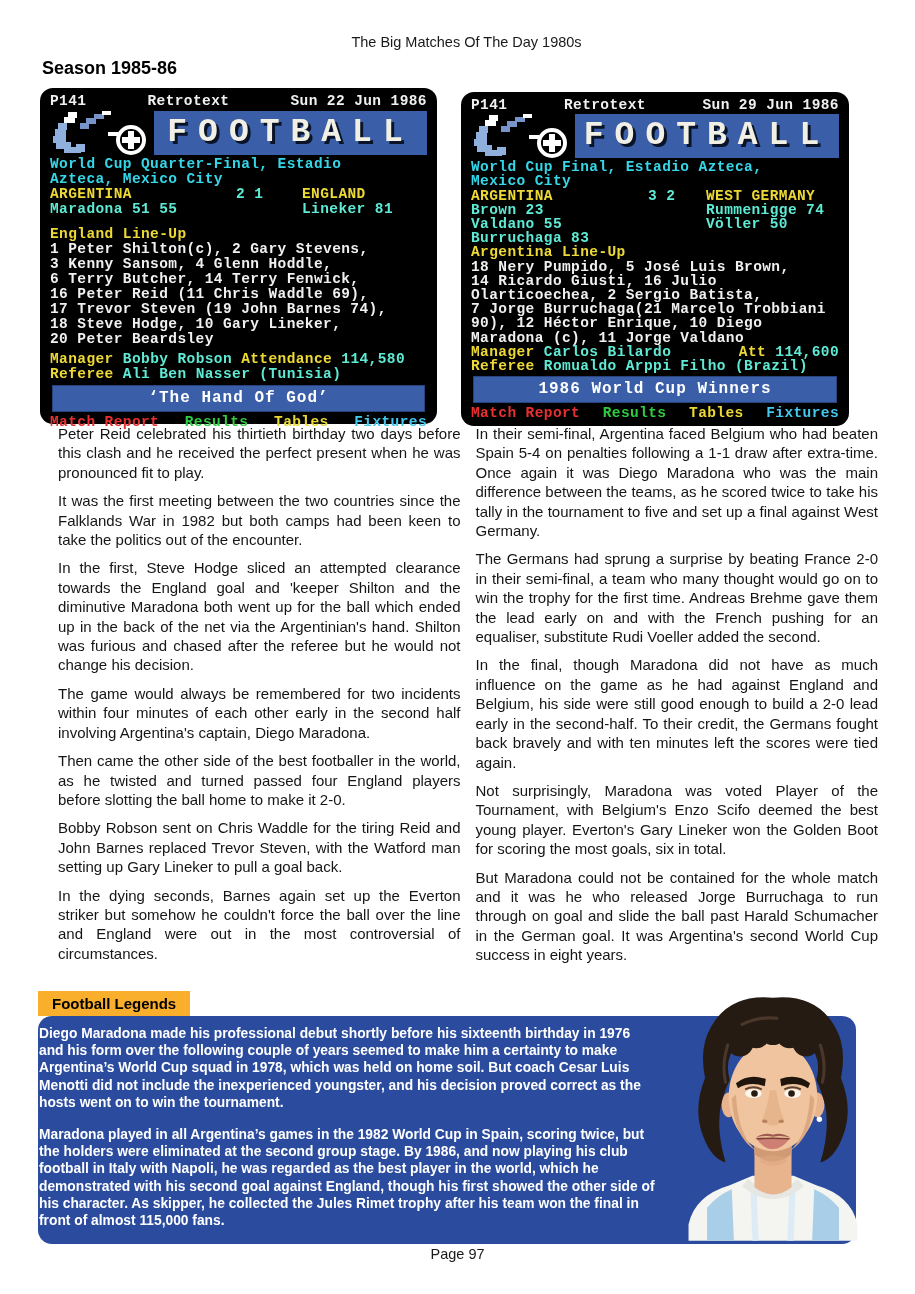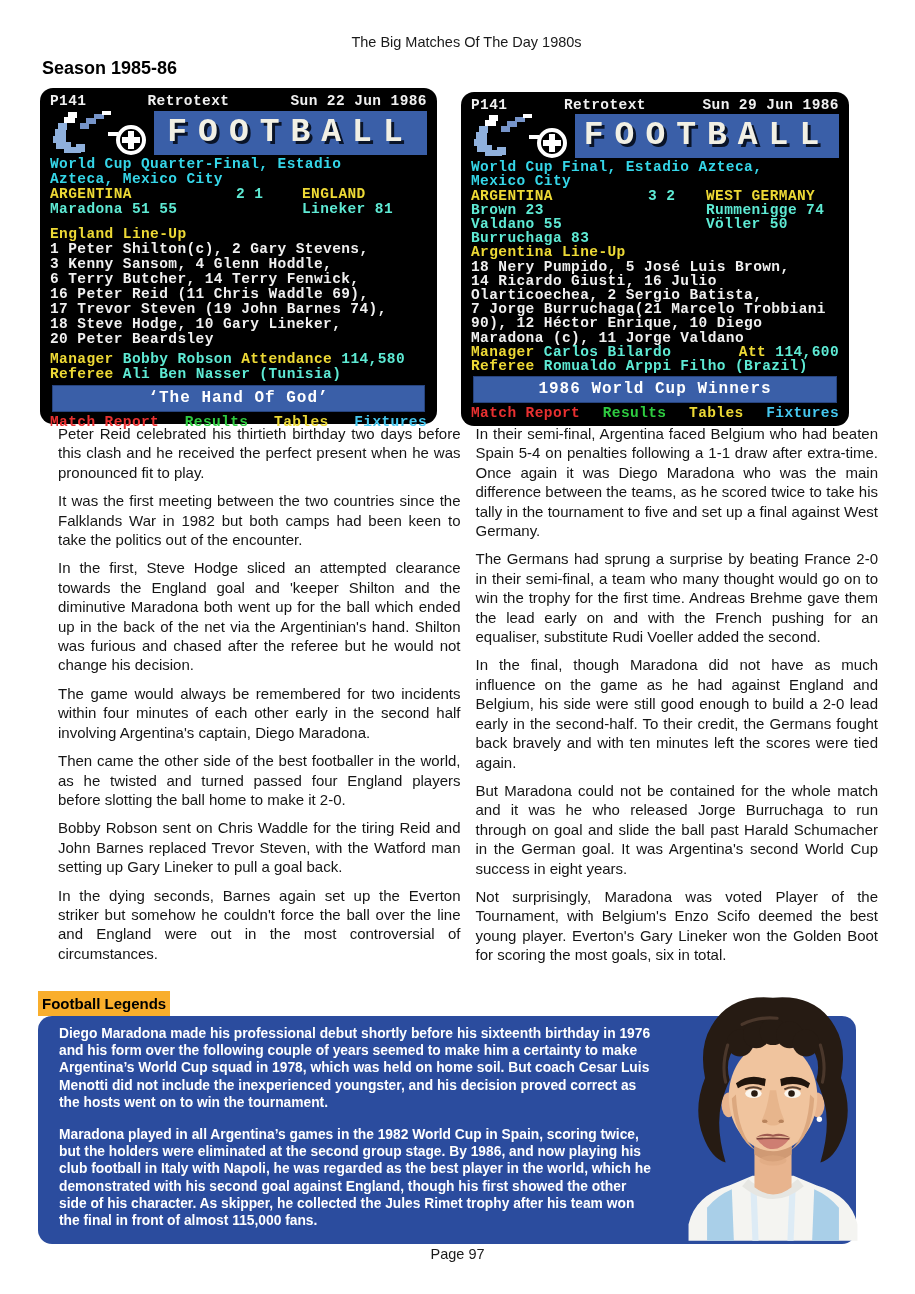--- a/index.html
+++ b/index.html
@@ -40,24 +40,24 @@
            font-size:16px;line-height:25px;height:25px;text-align:center;letter-spacing:1px;}
   .tt-nav{display:flex;justify-content:space-between;margin-top:1px;}
 
   
   .article{position:absolute;top:424px;left:40px;width:820px;display:flex;gap:15px;margin-left:18px;}
   .col{flex:1;}
   .col p{margin:0 0 9px 0;font-size:15px;line-height:19.4px;text-align:justify;color:#151515;}
 
   
   .legends-tab{position:absolute;top:991px;left:38px;height:25px;line-height:25px;
-               padding:0 4px;background:#F9AE2C;color:#000;font-weight:bold;font-size:15px;}
+               padding:0 14px;background:#F9AE2C;color:#000;font-weight:bold;font-size:15px;}
   .legends-panel{position:absolute;top:1016px;left:38px;width:818px;height:228px;
                  background:#2B4C9E;border-radius:14px;box-sizing:border-box;
-                 padding:9px 200px 9px 21px;}
+                 padding:9px 200px 9px 1px;}
   .legends-panel p{margin:0 0 15px 0;color:#FFFFFF;font-weight:bold;
                    font-size:13.8px;line-height:17.2px;}
   .portrait{position:absolute;top:983px;left:670px;width:206px;height:258px;}
 
   .page-num{position:absolute;top:1246px;left:0;width:100%;text-align:center;font-size:14.5px;color:#1a1a1a;}
 </style>
 </head>
 <body>
 
 <div class="page">
@@ -209,22 +209,22 @@
       <p>In the first, Steve Hodge sliced an attempted clearance towards the England goal and 'keeper Shilton and the diminutive Maradona both went up for the ball which ended up in the back of the net via the Argentinian's hand. Shilton was furious and chased after the referee but he would not change his decision.</p>
       <p>The game would always be remembered for two incidents within four minutes of each other early in the second half involving Argentina's captain, Diego Maradona.</p>
       <p>Then came the other side of the best footballer in the world, as he twisted and turned passed four England players before slotting the ball home to make it 2-0.</p>
       <p>Bobby Robson sent on Chris Waddle for the tiring Reid and John Barnes replaced Trevor Steven, with the Watford man setting up Gary Lineker to pull a goal back.</p>
       <p>In the dying seconds, Barnes again set up the Everton striker but somehow he couldn't force the ball over the line and England were out in the most controversial of circumstances.</p>
     </div>
     <div class="col">
       <p>In their semi-final, Argentina faced Belgium who had beaten Spain 5-4 on penalties following a 1-1 draw after extra-time. Once again it was Diego Maradona who was the main difference between the teams, as he scored twice to take his tally in the tournament to five and set up a final against West Germany.</p>
       <p>The Germans had sprung a surprise by beating France 2-0 in their semi-final, a team who many thought would go on to win the trophy for the first time. Andreas Brehme gave them the lead early on and with the French pushing for an equaliser, substitute Rudi Voeller added the second.</p>
       <p>In the final, though Maradona did not have as much influence on the game as he had against England and Belgium, his side were still good enough to build a 2-0 lead early in the second-half. To their credit, the Germans fought back bravely and with ten minutes left the scores were tied again.</p>
+      <p>Not surprisingly, Maradona was voted Player of the Tournament, with Belgium's Enzo Scifo deemed the best young player. Everton's Gary Lineker won the Golden Boot for scoring the most goals, six in total.</p>
       <p>But Maradona could not be contained for the whole match and it was he who released Jorge Burruchaga to run through on goal and slide the ball past Harald Schumacher in the German goal. It was Argentina's second World Cup success in eight years.</p>
-      <p>Not surprisingly, Maradona was voted Player of the Tournament, with Belgium's Enzo Scifo deemed the best young player. Everton's Gary Lineker won the Golden Boot for scoring the most goals, six in total.</p>
     </div>
   </div>
 
   <div class="legends-tab">Football Legends</div>
   <div class="legends-panel">
     <p>Diego Maradona made his professional debut shortly before his sixteenth birthday in 1976 and his form over the following couple of years seemed to make him a certainty to make Argentina’s World Cup squad in 1978, which was held on home soil. But coach Cesar Luis Menotti did not include the inexperienced youngster, and his decision proved correct as the hosts went on to win the tournament.</p>
     <p>Maradona played in all Argentina’s games in the 1982 World Cup in Spain, scoring twice, but the holders were eliminated at the second group stage. By 1986, and now playing his club football in Italy with Napoli, he was regarded as the best player in the world, which he demonstrated with his second goal against England, though his first showed the other side of his character. As skipper, he collected the Jules Rimet trophy after his team won the final in front of almost 115,000 fans.</p>
   </div>
 
   <svg class="portrait" viewBox="0 0 200 250">

